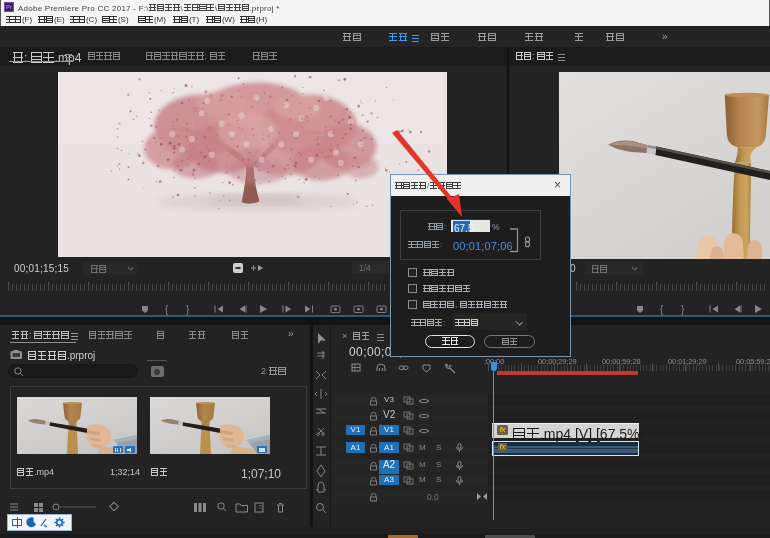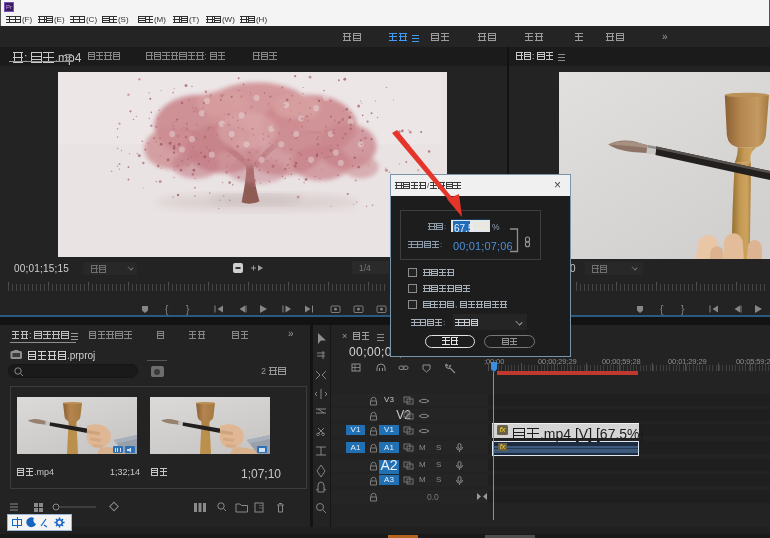--- a/index.html
+++ b/index.html
@@ -16,20 +16,21 @@
 .z3{background-image:linear-gradient(currentColor,currentColor),linear-gradient(currentColor,currentColor),linear-gradient(currentColor,currentColor),linear-gradient(currentColor,currentColor),linear-gradient(currentColor,currentColor);
 background-size:100% 1px,100% 1px,1px 100%,1px 100%,100% 1px;
 background-position:0 0,0 100%,15% 0,85% 0,0 50%}
 svg{display:block}
 </style></head><body>
 <div id="w">
     <div class="ab" style="left:0;top:0;width:770px;height:26px;background:#f4f4f4"></div>
     <div class="ab" style="left:0;top:0;width:1px;height:26px;background:#555"></div>
     <div class="ab" style="left:769px;top:0;width:1px;height:26px;background:#555"></div>
     <div class="ab" style="left:4px;top:2px;width:10px;height:10px;background:#3a1d5c;border:1px solid #7c4dbe;color:#c9a6ee;font-size:6px;line-height:8px;text-align:center">Pr</div>
+    <div class="ab" style="left:18px;top:3.5px;font-size:8px;letter-spacing:.25px;color:#424242">Adobe Premiere Pro CC 2017 - F:\<i class="z z3"></i><i class="z z2"></i><i class="z z1"></i><i class="z z3"></i>\<i class="z z1"></i><i class="z z3"></i><i class="z z2"></i><i class="z z1"></i>\<i class="z z2"></i><i class="z z1"></i><i class="z z3"></i><i class="z z2"></i>.prproj *</div>
     <div class="ab" style="left:6px;top:15px;font-size:8px;color:#303030"><i class="z z1"></i><i class="z z3"></i>(F)</div>
     <div class="ab" style="left:38px;top:15px;font-size:8px;color:#303030"><i class="z z3"></i><i class="z z2"></i>(E)</div>
     <div class="ab" style="left:70px;top:15px;font-size:8px;color:#303030"><i class="z z1"></i><i class="z z3"></i>(C)</div>
     <div class="ab" style="left:102px;top:15px;font-size:8px;color:#303030"><i class="z z2"></i><i class="z z1"></i>(S)</div>
     <div class="ab" style="left:138px;top:15px;font-size:8px;color:#303030"><i class="z z2"></i><i class="z z1"></i>(M)</div>
     <div class="ab" style="left:173px;top:15px;font-size:8px;color:#303030"><i class="z z3"></i><i class="z z2"></i>(T)</div>
     <div class="ab" style="left:206px;top:15px;font-size:8px;color:#303030"><i class="z z3"></i><i class="z z2"></i>(W)</div>
     <div class="ab" style="left:240px;top:15px;font-size:8px;color:#303030"><i class="z z3"></i><i class="z z2"></i>(H)</div>
     <div class="ab" style="left:0;top:26px;width:770px;height:21px;background:#242424"></div>
     <div class="ab" style="left:342px;top:31.5px;font-size:10px;color:#9b9b9b"><i class="z z3"></i><i class="z z2"></i></div>
@@ -728,21 +729,21 @@
       <rect x="4" y="3" width="6" height="5" stroke="#757575" fill="none"></rect>
     </svg>
     <svg class="ab" style="left:418px;top:397px" width="12" height="8">
       <path d="M1,4 Q6,0.5 11,4 Q6,7.5 1,4 Z" stroke="#8a8a8a" fill="none"></path>
     </svg>
     <div class="ab" style="left:331px;top:409px;width:157px;height:12px;background:#252525"></div>
     <div class="ab" style="left:488px;top:409px;width:282px;height:12px;background:#1f1f1f"></div>
     <svg class="ab" style="left:369px;top:411px" width="9" height="10">
       <path d="M2,5 v-1.2 a2.5,2.5 0 0,1 5,0 V5 M1.5,5 h6 v4 h-6 Z" stroke="#7d7d7d" fill="none"></path>
     </svg>
-    <div class="ab" style="left:391px;top:410px;width:20px;height:10px;color:#c6c6c6;font-size:12px;text-align:right;line-height:10px">V2</div>
+    <div class="ab" style="left:383px;top:410px;width:20px;height:10px;color:#c6c6c6;font-size:10px;text-align:left;line-height:10px">V2</div>
     <svg class="ab" style="left:403px;top:411px" width="11" height="9">
       <rect x="1" y="1" width="6" height="5" stroke="#757575" fill="none"></rect>
       <rect x="4" y="3" width="6" height="5" stroke="#757575" fill="none"></rect>
     </svg>
     <svg class="ab" style="left:418px;top:412px" width="12" height="8">
       <path d="M1,4 Q6,0.5 11,4 Q6,7.5 1,4 Z" stroke="#8a8a8a" fill="none"></path>
     </svg>
     <div class="ab" style="left:331px;top:424px;width:157px;height:12px;background:#252525"></div>
     <div class="ab" style="left:488px;top:424px;width:282px;height:12px;background:#1f1f1f"></div>
     <div class="ab" style="left:346px;top:425px;width:19px;height:10px;background:#2270b4;color:#e8f1fa;font-size:8px;text-align:center;line-height:10px">V1</div>
@@ -772,21 +773,21 @@
     <div class="ab" style="left:436px;top:441px;height:13px;line-height:13px;font-size:8px;color:#8a8a8a">S</div>
     <svg class="ab" style="left:455px;top:443px" width="9" height="10">
       <rect x="3" y="0.5" width="3" height="5" rx="1.5" stroke="#8a8a8a" fill="none"></rect>
       <path d="M1.5,4 a3,3 0 0,0 6,0 M4.5,7 v2" stroke="#8a8a8a" fill="none"></path>
     </svg>
     <div class="ab" style="left:331px;top:459px;width:157px;height:12px;background:#252525"></div>
     <div class="ab" style="left:488px;top:459px;width:282px;height:12px;background:#1f1f1f"></div>
     <svg class="ab" style="left:369px;top:461px" width="9" height="10">
       <path d="M2,5 v-1.2 a2.5,2.5 0 0,1 5,0 V5 M1.5,5 h6 v4 h-6 Z" stroke="#7d7d7d" fill="none"></path>
     </svg>
-    <div class="ab" style="left:379px;top:460px;width:20px;height:20px;background:#2270b4;color:#e8f1fa;font-size:14px;text-align:center;line-height:10px">A2</div>
+    <div class="ab" style="left:379px;top:460px;width:20px;height:20px;background:#2270b4;color:#e8f1fa;font-size:10px;text-align:center;line-height:10px">A2</div>
     <svg class="ab" style="left:403px;top:461px" width="11" height="9">
       <rect x="1" y="1" width="6" height="5" stroke="#757575" fill="none"></rect>
       <rect x="4" y="3" width="6" height="5" stroke="#757575" fill="none"></rect>
     </svg>
     <div class="ab" style="left:419px;top:459px;height:12px;line-height:12px;font-size:8px;color:#8a8a8a">M</div>
     <div class="ab" style="left:436px;top:459px;height:12px;line-height:12px;font-size:8px;color:#8a8a8a">S</div>
     <svg class="ab" style="left:455px;top:461px" width="9" height="10">
       <rect x="3" y="0.5" width="3" height="5" rx="1.5" stroke="#8a8a8a" fill="none"></rect>
       <path d="M1.5,4 a3,3 0 0,0 6,0 M4.5,7 v2" stroke="#8a8a8a" fill="none"></path>
     </svg>

